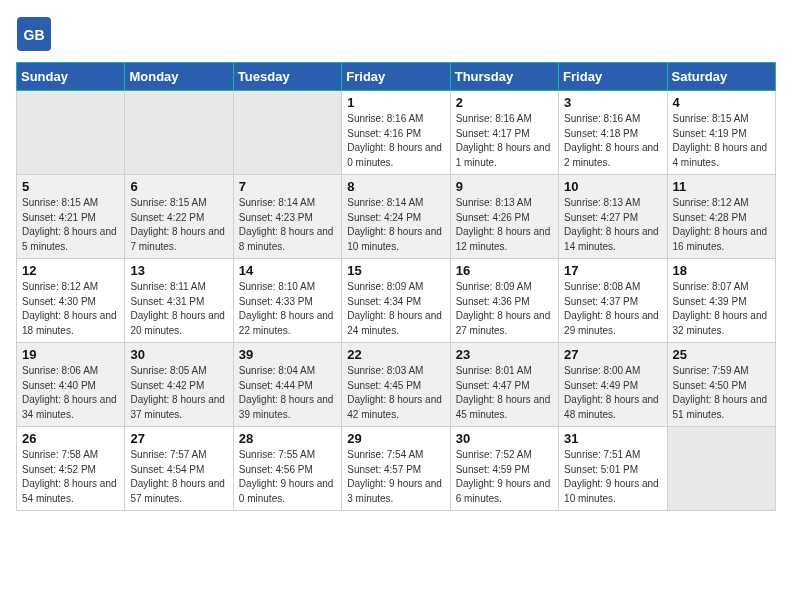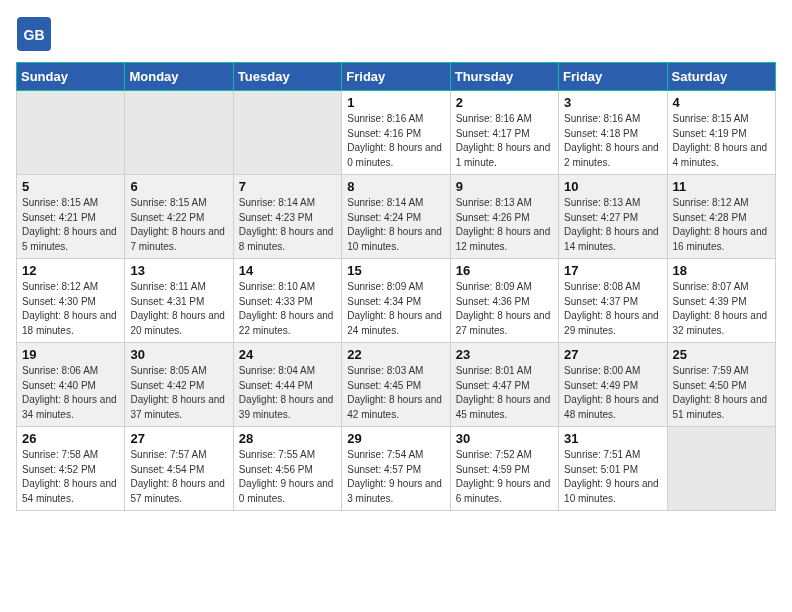--- a/index.html
+++ b/index.html
@@ -198,21 +198,21 @@
       <tr class="row-shaded">
         <td>
           <div class="day-num">19</div>
           <div class="day-info">Sunrise: 8:06 AM<br>Sunset: 4:40 PM<br>Daylight: 8 hours and 34 minutes.</div>
         </td>
         <td>
           <div class="day-num">30</div>
           <div class="day-info">Sunrise: 8:05 AM<br>Sunset: 4:42 PM<br>Daylight: 8 hours and 37 minutes.</div>
         </td>
         <td>
-          <div class="day-num">24</div>
+          <div class="day-num">39</div>
           <div class="day-info">Sunrise: 8:04 AM<br>Sunset: 4:44 PM<br>Daylight: 8 hours and 39 minutes.</div>
         </td>
         <td>
           <div class="day-num">22</div>
           <div class="day-info">Sunrise: 8:03 AM<br>Sunset: 4:45 PM<br>Daylight: 8 hours and 42 minutes.</div>
         </td>
         <td>
           <div class="day-num">23</div>
           <div class="day-info">Sunrise: 8:01 AM<br>Sunset: 4:47 PM<br>Daylight: 8 hours and 45 minutes.</div>
         </td>

